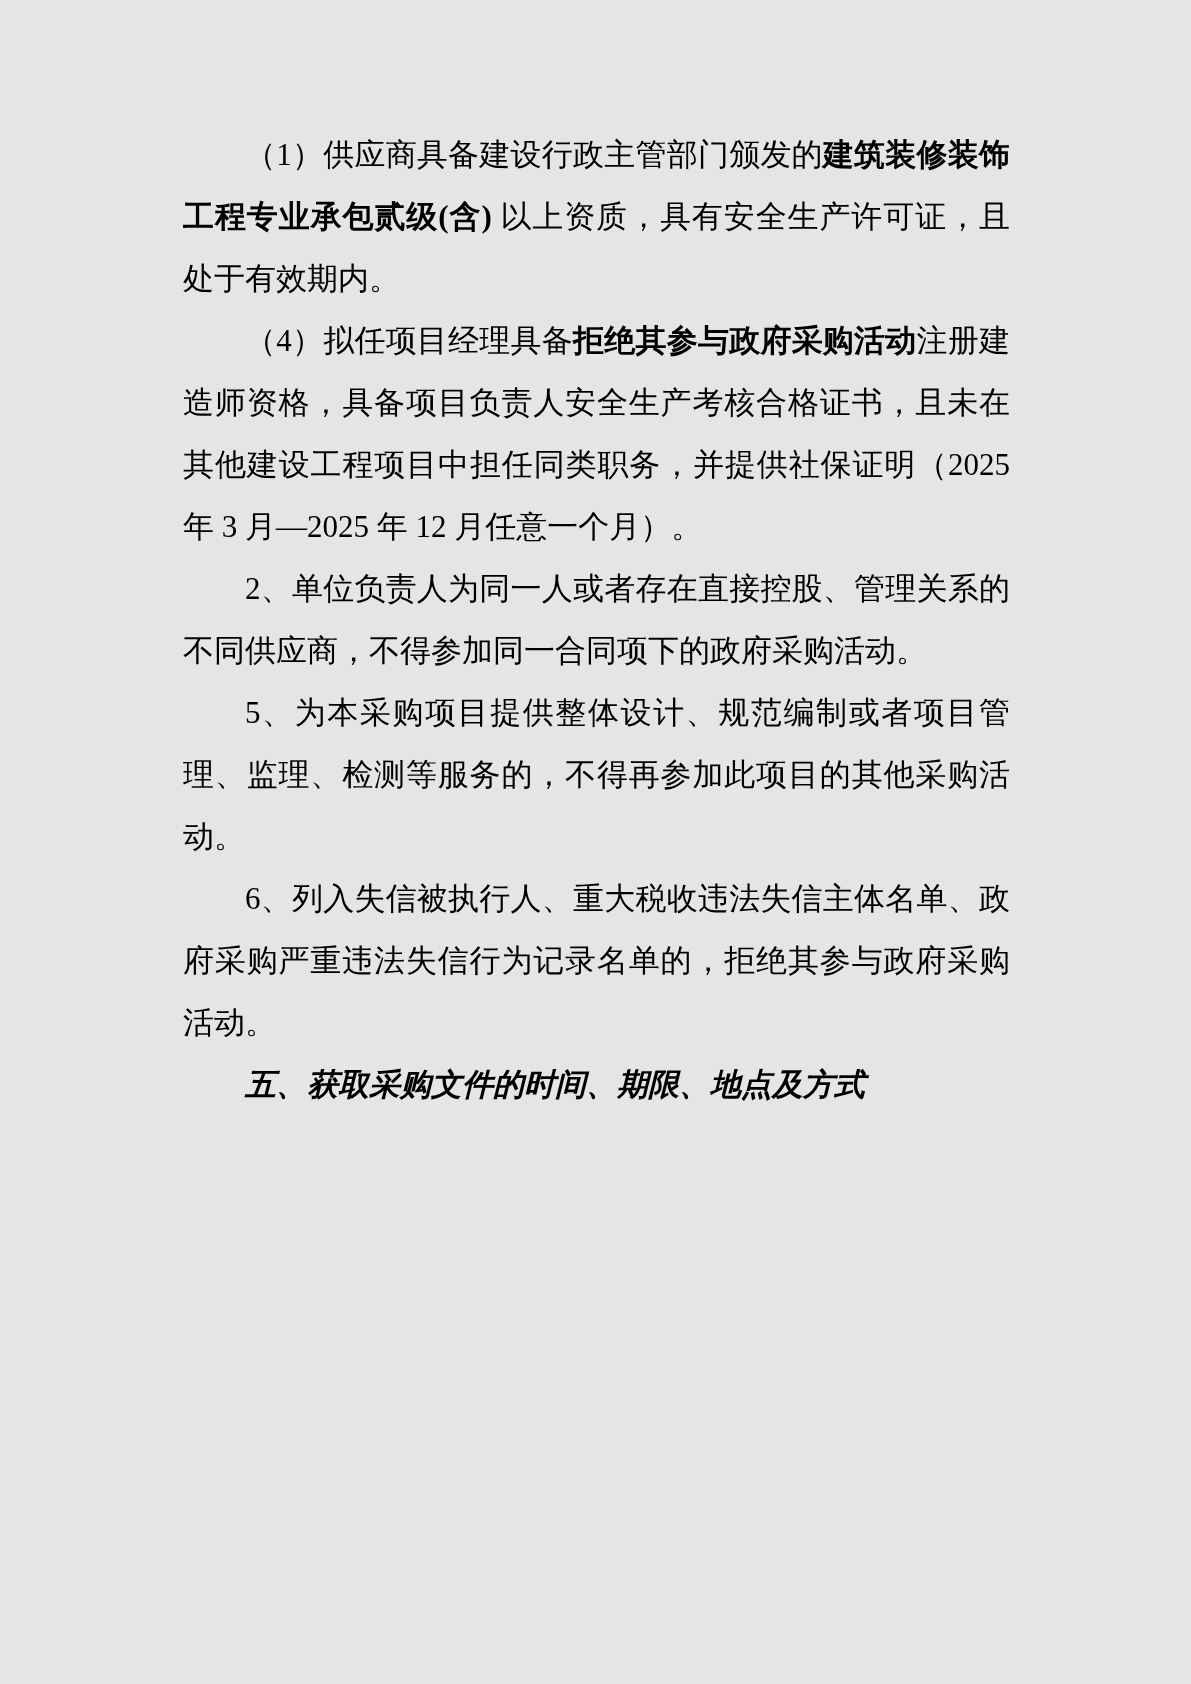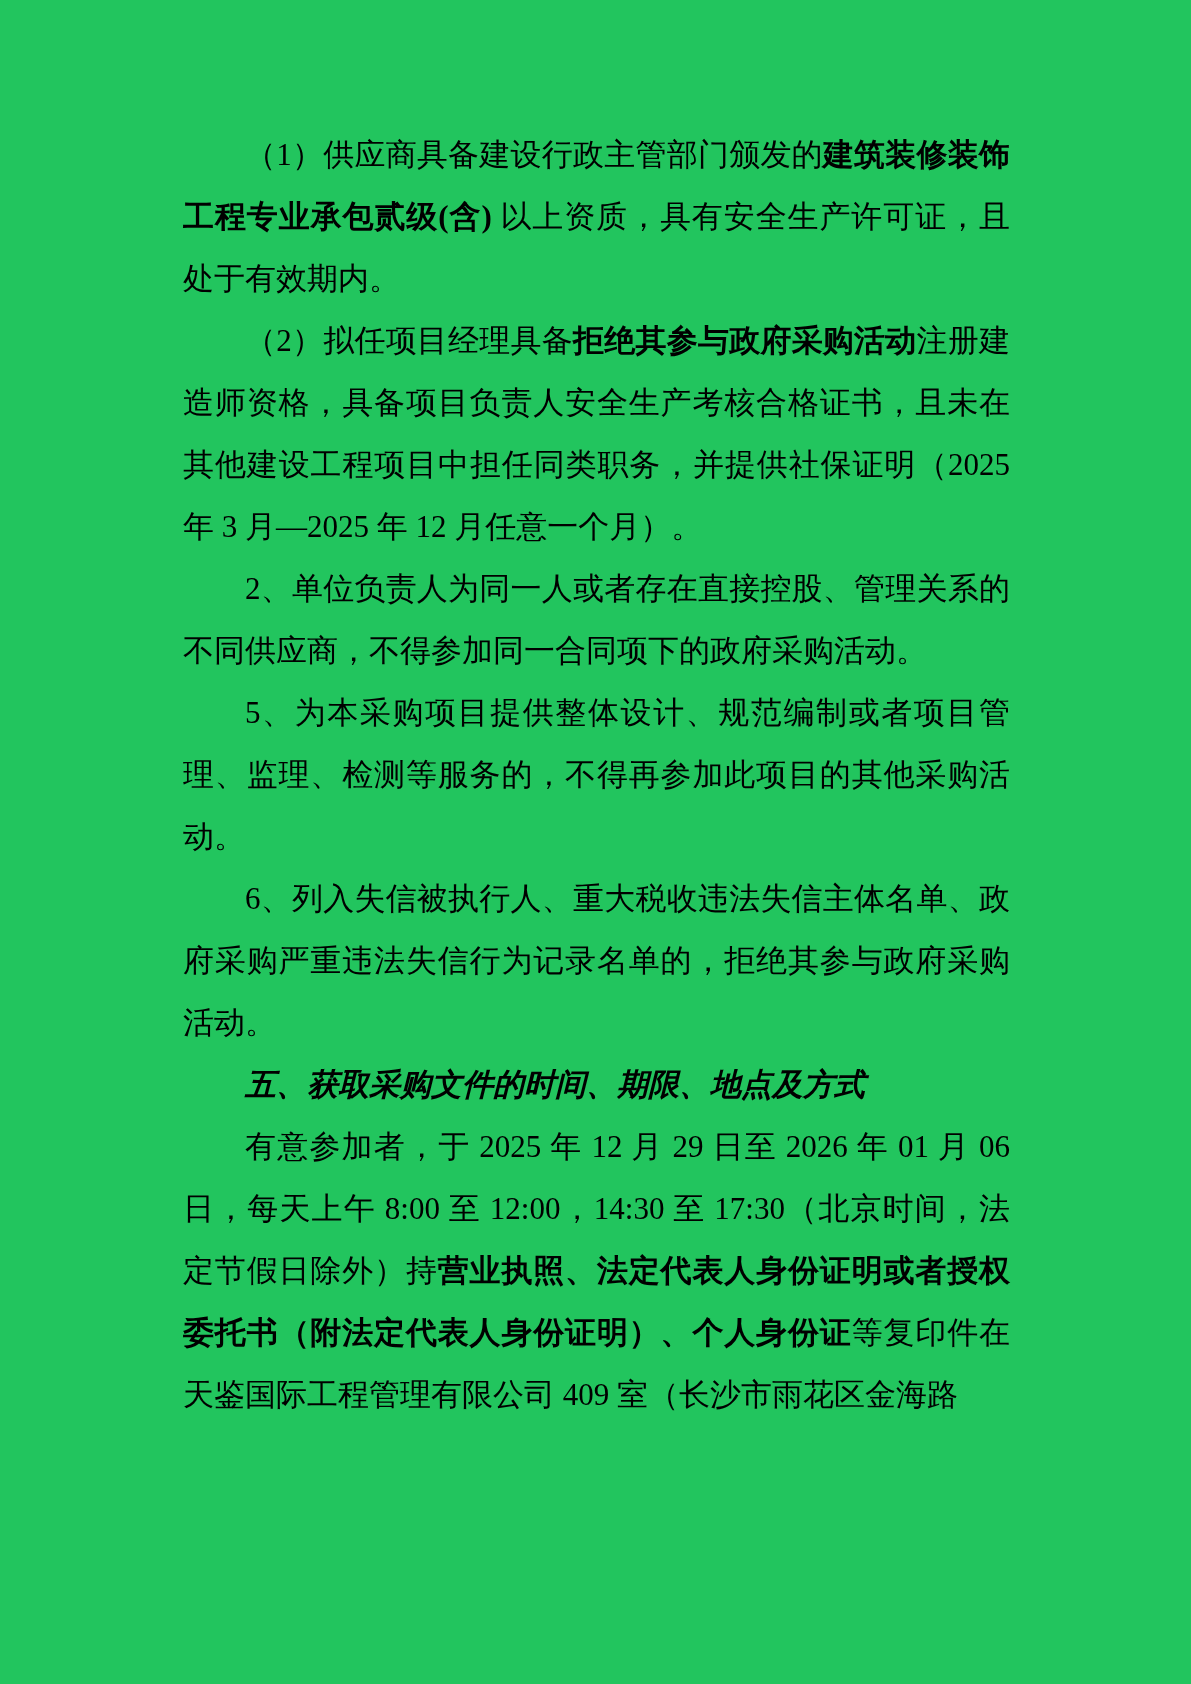--- a/index.html
+++ b/index.html
@@ -4,21 +4,21 @@
 <style>
   html, body {
     margin: 0;
     padding: 0;
     background: #ffffff;
   }
   .page {
     position: relative;
     width: 1191px;
     height: 1684px;
-    background: #22c55e;
+    background: #e5e5e5;
     overflow: hidden;
   }
   .content {
     position: absolute;
     left: 183px;
     top: 124px;
     width: 827px;
     color: #000000;
     font-family: "Liberation Serif", "DejaVu Serif", serif;
     font-size: 31px;
@@ -38,20 +38,19 @@
   .run-bold {
     font-weight: bold;
   }
 </style>
 </head>
 <body>
 
 <div class="page">
   <div class="content" id="doc-content">
       <p class="body"><span>（1）供应商具备建设行政主管部门颁发的</span><span class="run-bold">建筑装修装饰工程专业承包贰级(含)</span><span> 以上资质，具有安全生产许可证，且处于有效期内。</span></p>
-      <p class="body"><span>（2）拟任项目经理具备</span><span class="run-bold">拒绝其参与政府采购活动</span><span>注册建造师资格，具备项目负责人安全生产考核合格证书，且未在其他建设工程项目中担任同类职务，并提供社保证明（2025 年 3 月—2025 年 12 月任意一个月）。</span></p>
+      <p class="body"><span>（4）拟任项目经理具备</span><span class="run-bold">拒绝其参与政府采购活动</span><span>注册建造师资格，具备项目负责人安全生产考核合格证书，且未在其他建设工程项目中担任同类职务，并提供社保证明（2025 年 3 月—2025 年 12 月任意一个月）。</span></p>
       <p class="body"><span>2、单位负责人为同一人或者存在直接控股、管理关系的不同供应商，不得参加同一合同项下的政府采购活动。</span></p>
       <p class="body"><span>5、为本采购项目提供整体设计、规范编制或者项目管理、监理、检测等服务的，不得再参加此项目的其他采购活动。</span></p>
       <p class="body"><span>6、列入失信被执行人、重大税收违法失信主体名单、政府采购严重违法失信行为记录名单的，拒绝其参与政府采购活动。</span></p>
       <p class="heading"><span class="run-bold">五、获取采购文件的时间、期限、地点及方式</span></p>
-      <p class="body"><span>有意参加者，于 2025 年 12 月 29 日至 2026 年 01 月 06 日，每天上午 8:00 至 12:00，14:30 至 17:30（北京时间，法定节假日除外）持</span><span class="run-bold">营业执照、法定代表人身份证明或者授权委托书（附法定代表人身份证明）、个人身份证</span><span>等复印件在天鉴国际工程管理有限公司 409 室（长沙市雨花区金海路</span></p>
     </div>
 </div>
 
 </body></html>

